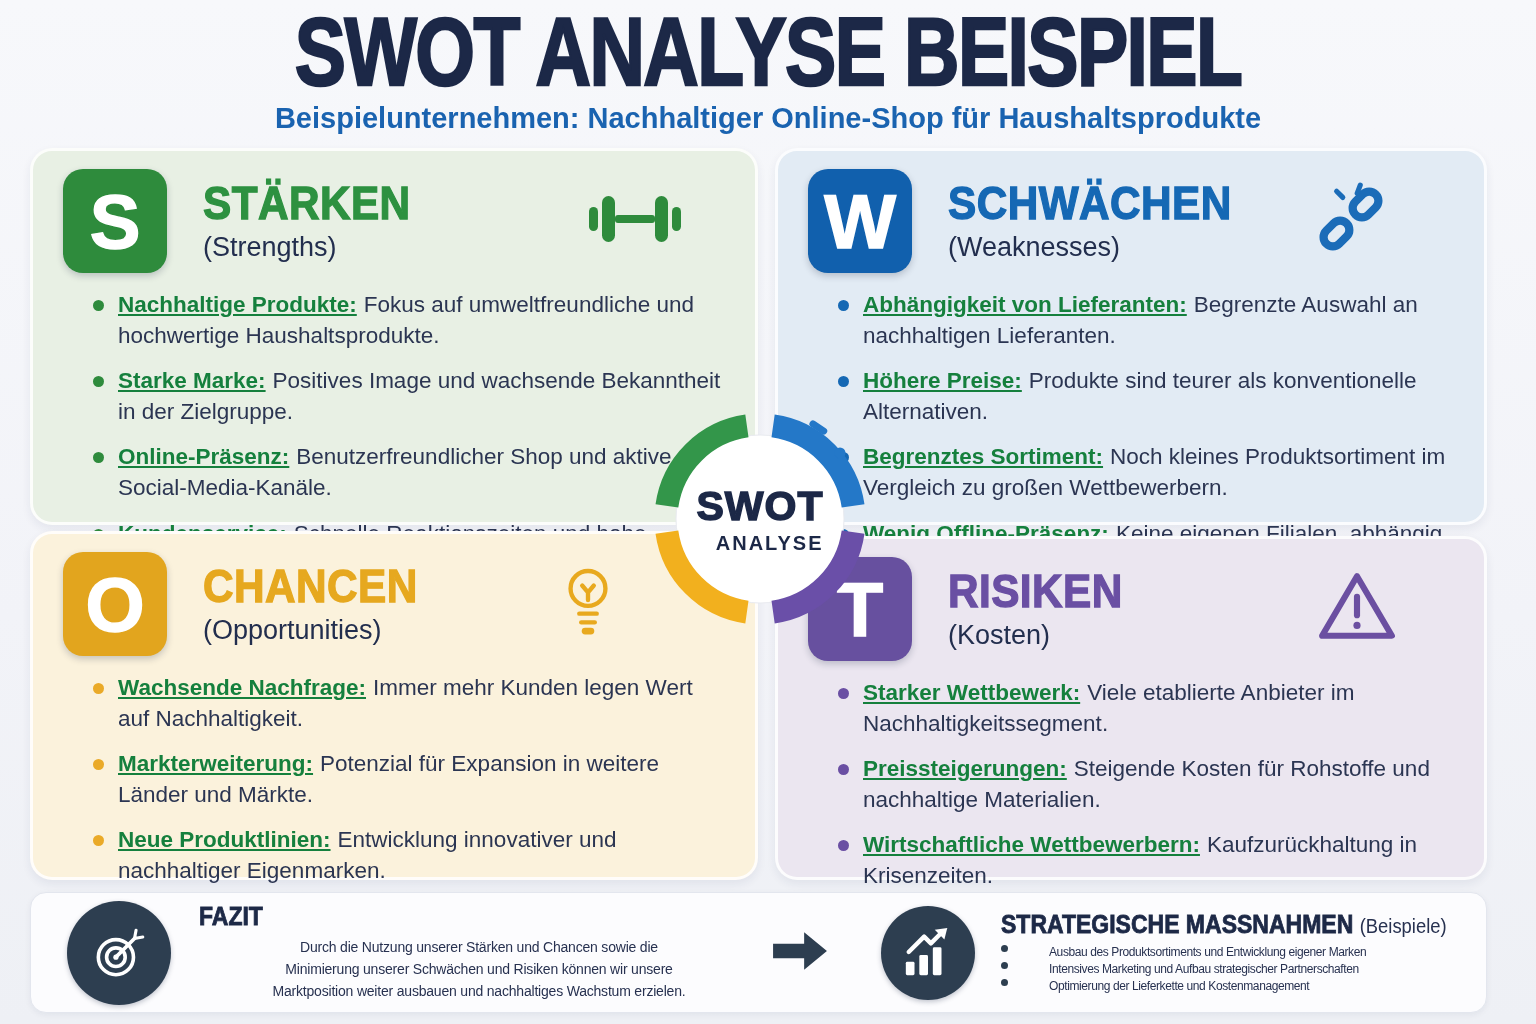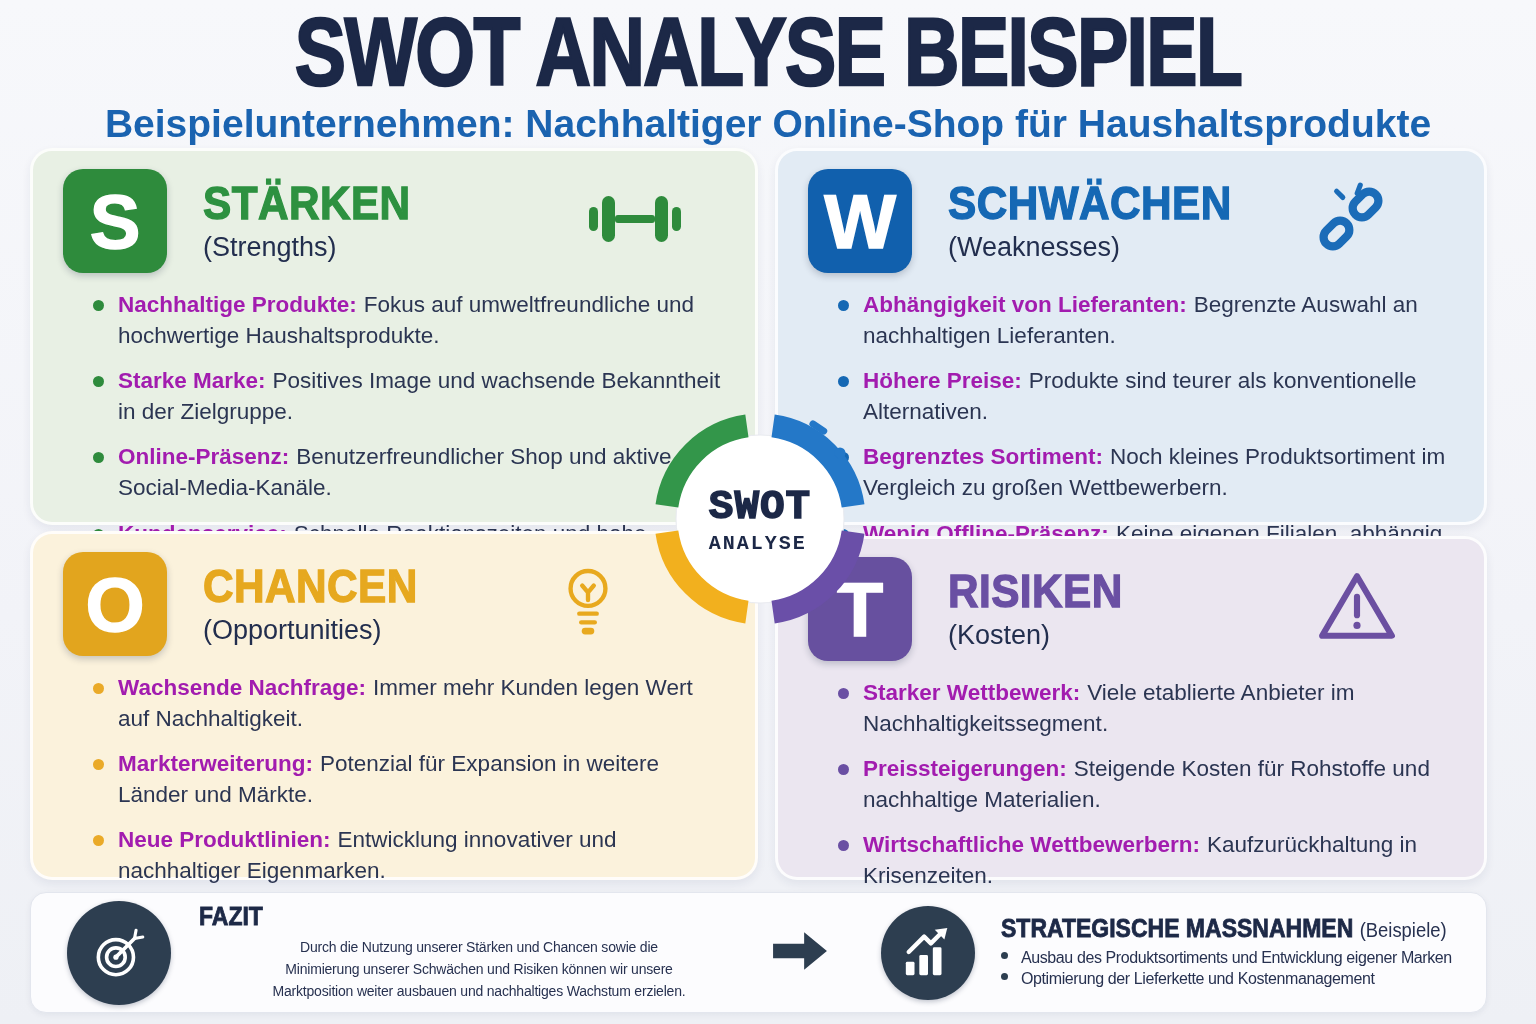--- a/index.html
+++ b/index.html
@@ -13,21 +13,21 @@
 
   
   .title {
     position:absolute; top:4px; left:0; right:0; text-align:center;
     font-size:96px; font-weight:800; line-height:1.0; color:#1c2847;
     letter-spacing:-2px; transform:scaleX(.80);
     -webkit-text-stroke:2.5px #1c2847;
   }
   .subtitle {
     position:absolute; top:102px; left:0; right:0; text-align:center;
-    font-size:39px; font-weight:600; color:#1a63b0;
+    font-size:29px; font-weight:600; color:#1a63b0;
   }
 
   
   .card {
     position:absolute; border-radius:22px;
     box-shadow:0 4px 10px rgba(30,40,80,.07);
     border:3px solid rgba(255,255,255,.85);
   }
   .card-s { left:30px;  top:148px; width:728px; height:377px; background:#e8f0e4; }
   .card-w { left:775px; top:148px; width:712px; height:377px; background:#e2ebf4; }
@@ -51,32 +51,32 @@
   .q-icon { margin-left:auto; flex:0 0 auto; }
   .card-s .q-icon { margin-right:46px; }
   .card-w .q-icon { margin-right:70px; }
   .card-o .q-icon { margin-right:110px; }
   .card-t .q-icon { margin-right:60px; }
 
   .q-list { list-style:none; margin-top:17px; padding:0 28px 0 60px; }
   .q-list li { display:flex; margin-bottom:15px; font-size:22.5px; line-height:1.36; }
   .q-list .dot { flex:0 0 auto; width:11px; height:11px; border-radius:50%; margin:10px 14px 0 0; }
   .q-list p { margin:0; color:#2b3552; }
-  .q-list strong { color:#a21caf; font-weight:700; margin-right:7px; }
+  .q-list strong { color:#15803d; font-weight:700; margin-right:7px;text-decoration:underline; }
 
   .card-s .badge { background:#2e8b3c; } .card-s .q-title { color:#2d9140; } .card-s .dot { background:#2e8b3c; }
   .card-w .badge { background:#1160ad; } .card-w .q-title { color:#1568b4; } .card-w .dot { background:#1568b4; }
   .card-o .badge { background:#e2a51e; } .card-o .q-title { color:#e6a81f; } .card-o .dot { background:#eaaa28; }
   .card-t .badge { background:#67509f; } .card-t .q-title { color:#6a4fa3; } .card-t .dot { background:#6a4fa3; }
 
   
   .center-badge { position:absolute; left:642px; top:401px; width:236px; height:236px; }
   .center-text {
     position:absolute; left:50%; top:50%; transform:translate(-50%,-50%);
-    text-align:left; color:#1c2847;font-family:Liberation Mono, monospace;
+    text-align:right; color:#1c2847;
   }
   .center-text .l1 { font-size:41px; font-weight:800; letter-spacing:1px; -webkit-text-stroke:1.5px #1c2847; }
   .center-text .l2 { font-size:20px; font-weight:800; letter-spacing:2px; margin-top:2px; }
 
   
   .footer-card {
     position:absolute; left:30px; top:892px; width:1457px; height:121px;
     background:#fcfcfe; border:1px solid #e3e6ee; border-radius:16px;
     box-shadow:0 2px 6px rgba(20,30,60,.06);
   }
@@ -94,22 +94,22 @@
 
   .big-arrow { position:absolute; left:740px; top:50%; transform:translateY(-50%); }
 
   .strat { position:absolute; left:850px; top:0; height:100%; display:flex; align-items:center; }
   .strat .icon-circle { width:94px; height:94px; }
   .strat-body { margin-left:26px; }
   .s-title { font-size:25px; font-weight:800; color:#1d2947; margin-bottom:6px;
              transform:scaleX(.92); transform-origin:left center; -webkit-text-stroke:.8px #1d2947; }
   .s-title .s-sub { font-weight:400; -webkit-text-stroke:0; font-size:20px; color:#273150; }
   .strat-list { list-style:none; }
-  .strat-list li { display:flex; align-items:baseline; font-size:16px; letter-spacing:-.4px;
-                   color:#273150; margin:3px 0; white-space:nowrap; }
+  .strat-list li { display:flex; align-items:baseline; font-size:12px; letter-spacing:-.4px;
+                   color:#273150; margin:3px 0; white-space:nowrap;gap:28px; }
   .strat-list .sdot { flex:0 0 auto; width:7px; height:7px; border-radius:50%;
                       background:#2d3e50; margin-right:13px; position:relative; top:-4px; }
 </style>
 </head>
 <body>
 
 <div class="page">
 
   <h1 class="title">SWOT ANALYSE BEISPIEL</h1>
   <div class="subtitle">Beispielunternehmen: Nachhaltiger Online-Shop für Haushaltsprodukte</div>
@@ -324,20 +324,24 @@
           <span>STRATEGISCHE MASSNAHMEN</span>
           <span class="s-sub">(Beispiele)</span>
         </div>
         <ul class="strat-list">
           <li>
               <span class="sdot"></span>
               <span>Ausbau des Produktsortiments und Entwicklung eigener Marken</span>
             </li>
           <li>
               <span class="sdot"></span>
+              <span>Intensives Marketing und Aufbau strategischer Partnerschaften</span>
+            </li>
+          <li>
+              <span class="sdot"></span>
               <span>Optimierung der Lieferkette und Kostenmanagement</span>
             </li>
         </ul>
       </div>
     </div>
 
   </div>
 </div>
 
 </body></html>

